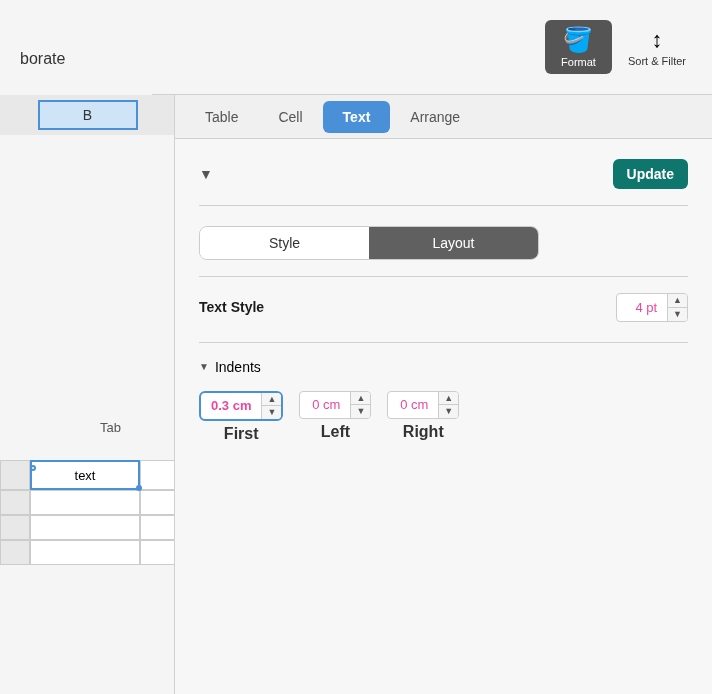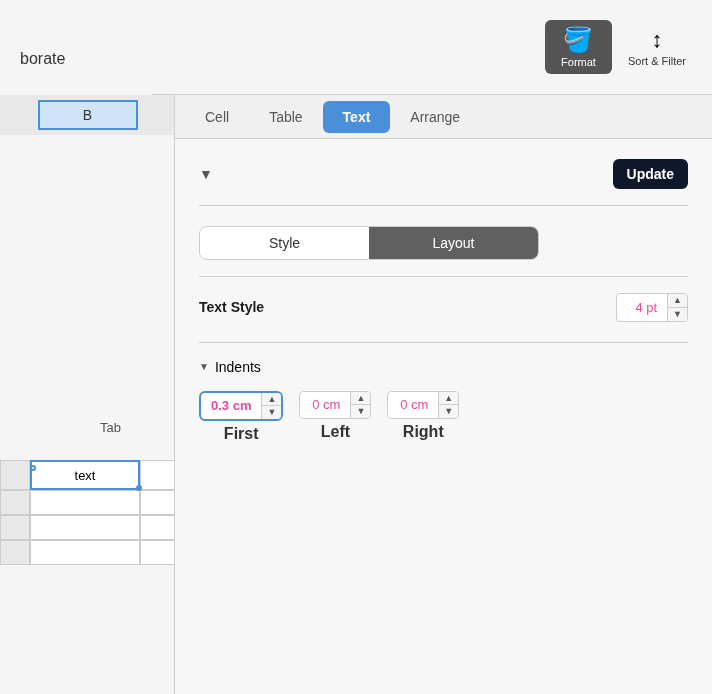--- a/index.html
+++ b/index.html
@@ -181,21 +181,21 @@
       align-items: center;
       gap: 12px;
     }
 
     .dropdown-arrow {
       font-size: 14px;
       color: #555;
     }
 
     .update-btn {
-      background: #0f172a;
+      background: #0f766e;
       color: #fff;
       border: none;
       border-radius: 6px;
       padding: 7px 14px;
       font-size: 14px;
       font-weight: 600;
       cursor: pointer;
     }
 
     
@@ -386,22 +386,22 @@
     <span class="icon">🪣</span>
     <span class="label">Format</span>
   </div>
   <div class="toolbar-btn">
     <span class="icon" style="font-size:22px;">↕</span>
     <span class="label">Sort &amp; Filter</span>
   </div>
 </div>
 
 <div class="tabs-row">
+  <div class="tab">Table</div>
   <div class="tab">Cell</div>
-  <div class="tab">Table</div>
   <div class="tab active">Text</div>
   <div class="tab">Arrange</div>
 </div>
 
 <div class="content-area">
 
   <div class="style-row">
     <div class="style-name">
       <span class="dropdown-arrow">▼</span>
     </div>

